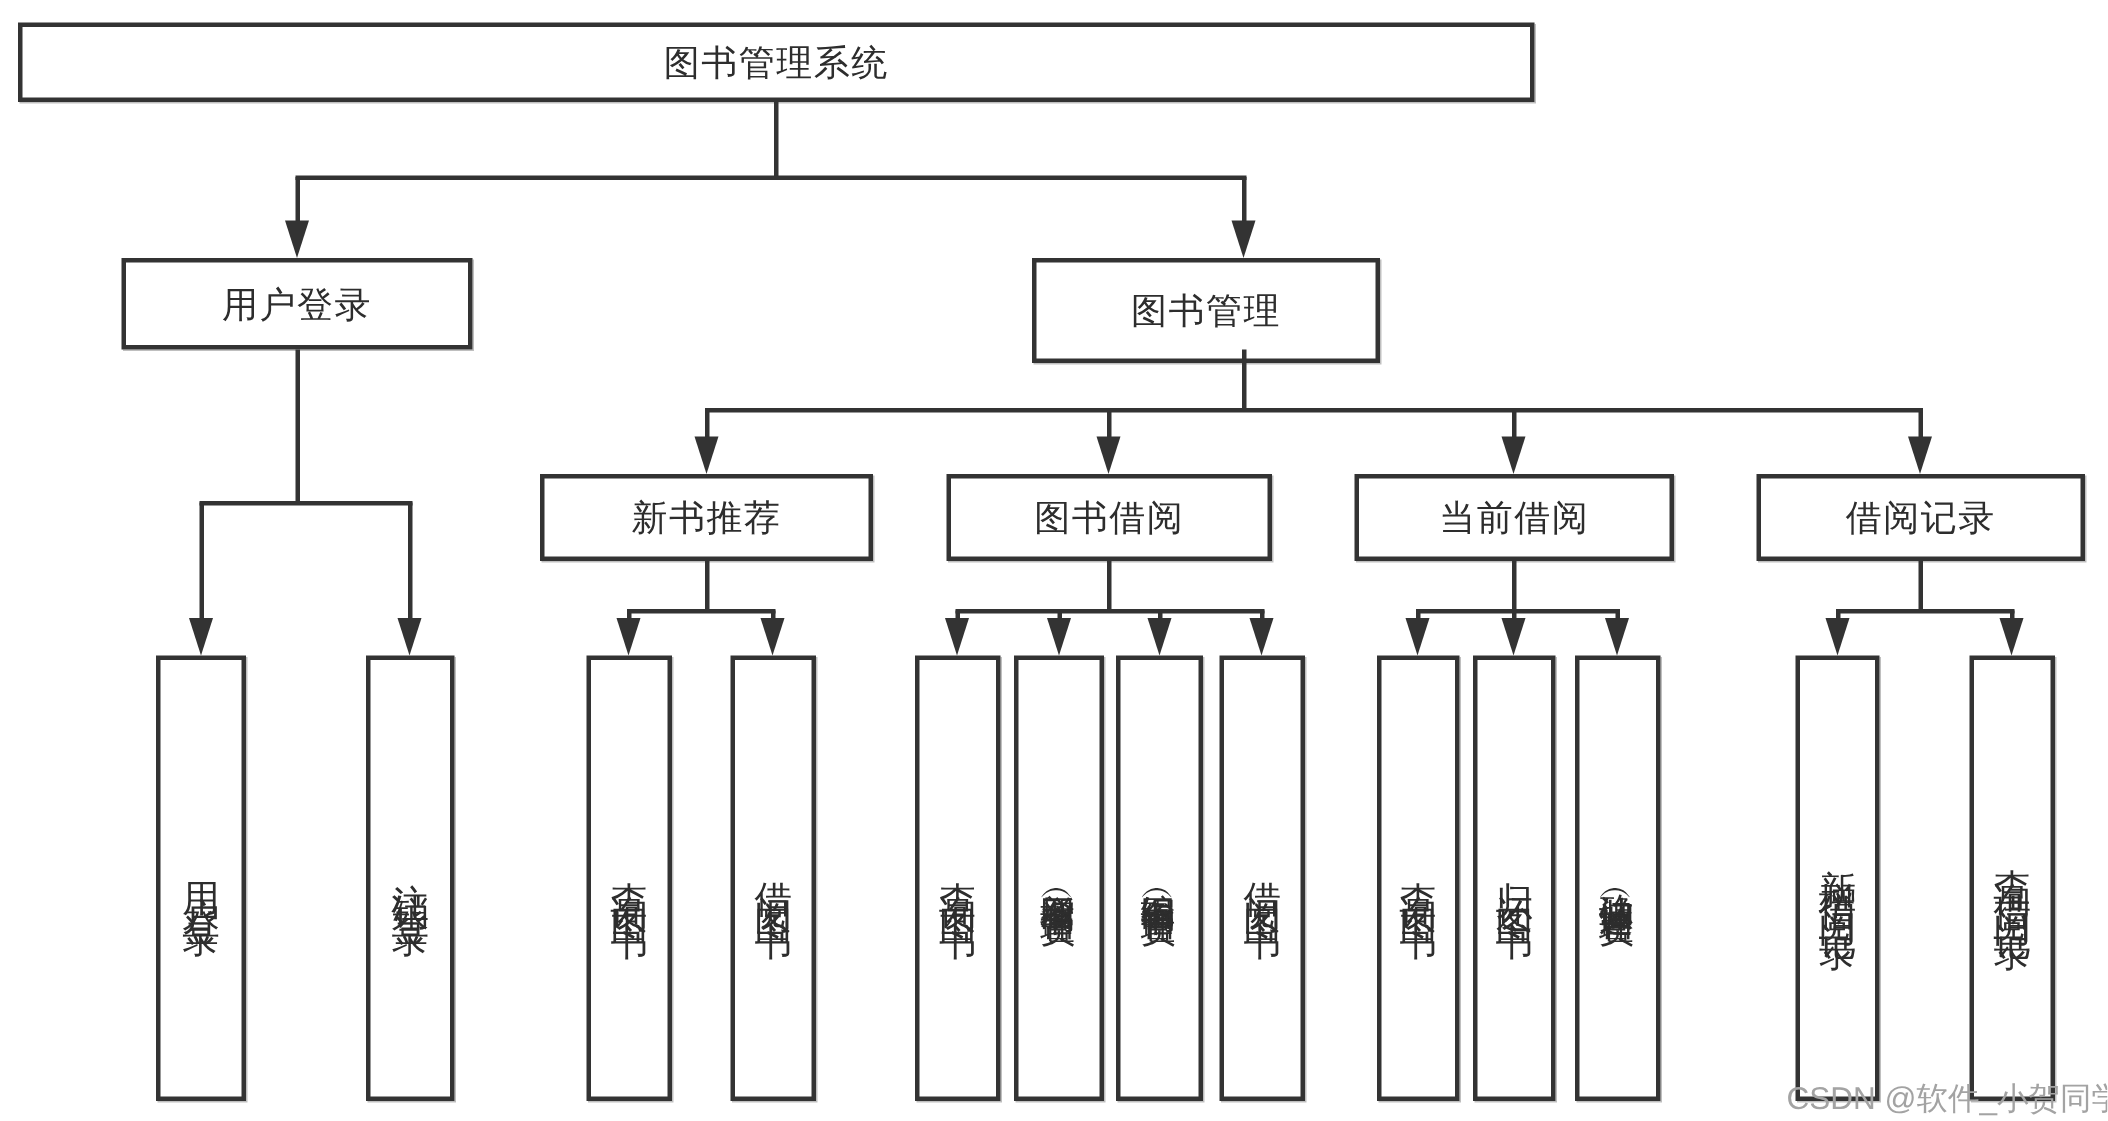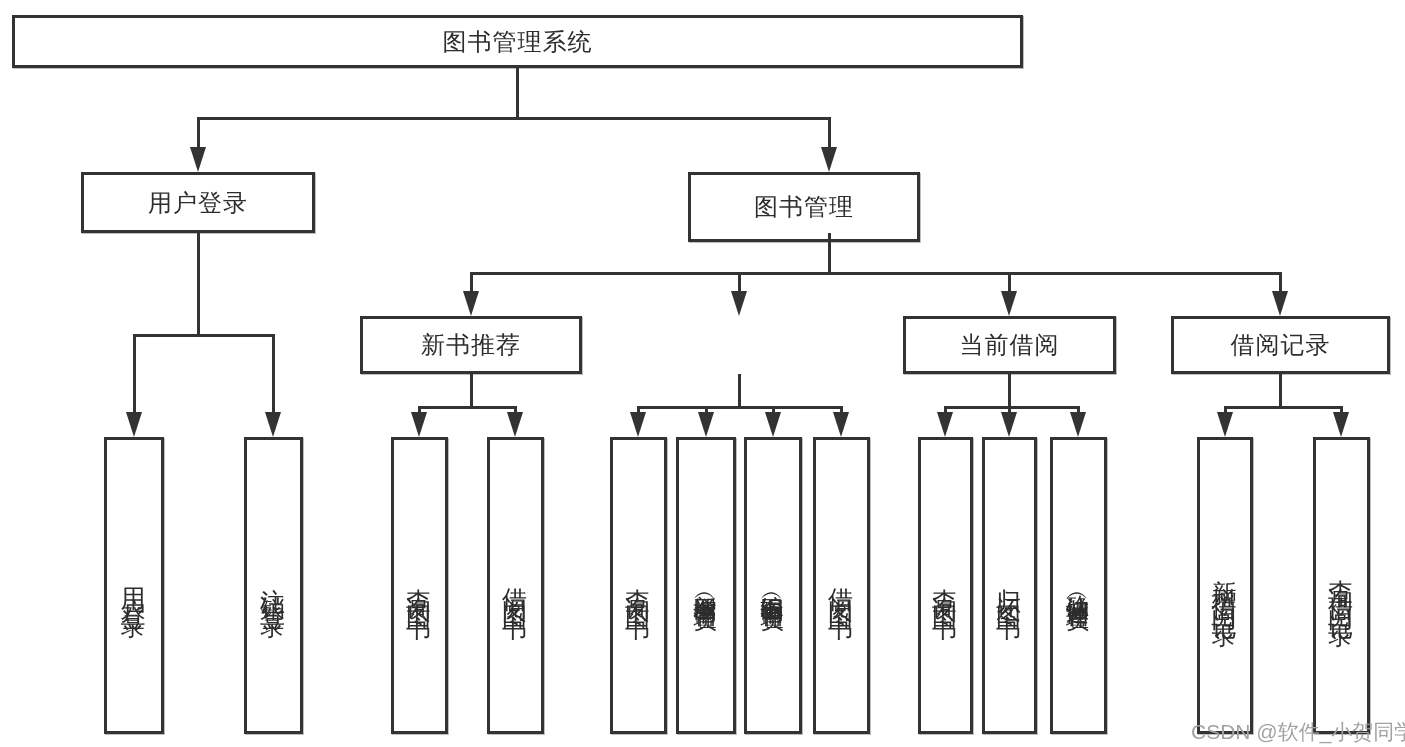--- a/index.html
+++ b/index.html
@@ -74,20 +74,23 @@
 
   <div class="node" style="left:81px; top:172px; width:234px; height:61px;">
     <span class="hlabel">用户登录</span>
   </div>
   <div class="node" style="left:688px; top:172px; width:232px; height:70px;">
     <span class="hlabel">图书管理</span>
   </div>
 
   <div class="node" style="left:360px; top:316px; width:222px; height:58px;">
     <span class="hlabel">新书推荐</span>
+  </div>
+  <div class="node" style="left:631px; top:316px; width:217px; height:58px;">
+    <span class="hlabel">图书借阅</span>
   </div>
   <div class="node" style="left:903px; top:316px; width:213px; height:58px;text-align:center;">
     <span class="hlabel">当前借阅</span>
   </div>
   <div class="node" style="left:1171px; top:316px; width:219px; height:58px;">
     <span class="hlabel">借阅记录</span>
   </div>
 
   <div class="node leaf" style="left:104px; top:437px; width:60px; height:297px;">
     <span class="vlabel">用户登录</span>

